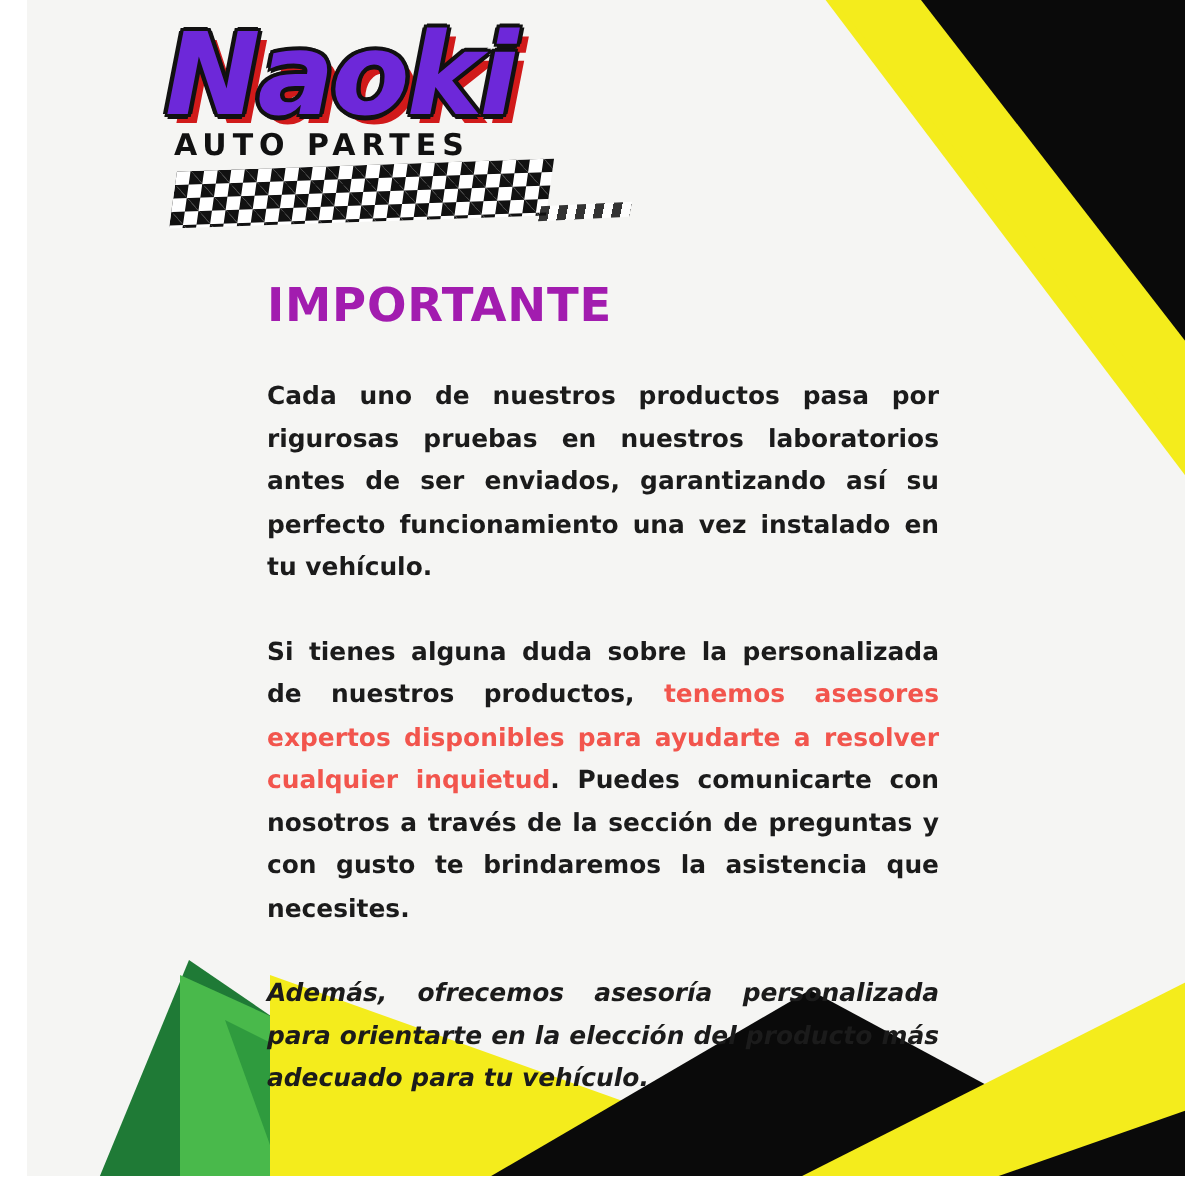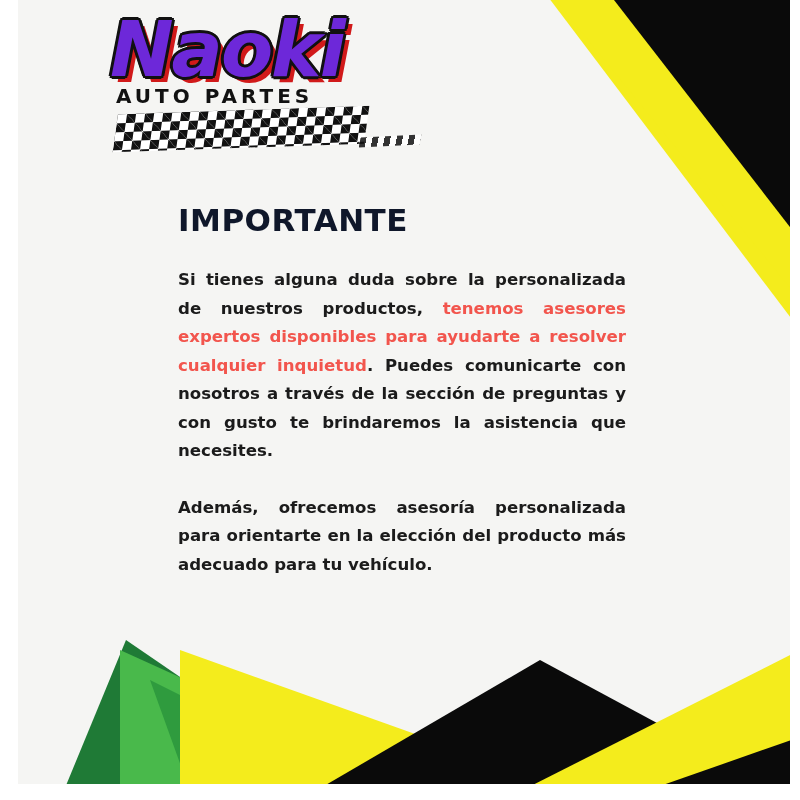--- a/index.html
+++ b/index.html
@@ -209,35 +209,35 @@
     position: absolute;
     top: 186px;
     left: 178px;
     width: 448px;
   }
 
   .title {
     font-family: "DejaVu Sans", sans-serif;
     font-weight: bold;
     font-size: 31px;
-    color: #0f172a;
+    color: #a21caf;
     letter-spacing: .5px;
-    margin: 16px 0 28px 0;
+    margin: 0 0 28px 0;
   }
 
   .para {
     font-family: "DejaVu Sans", sans-serif;
     font-weight: bold;
     font-size: 16.6px;
     line-height: 28.5px;
     color: #1b1b1b;
     text-align: justify;
     margin: 0 0 28px 0;
   }
-  .para:last-child { margin-bottom: 0; }
+  .para:last-child { margin-bottom: 0; font-style: italic; }
 
   .hl {
     color: #f2554d;
   }
 </style>
 </head>
 <body>
 
 <div id="page">
 
@@ -259,19 +259,20 @@
   <div class="header">
     <div class="logo-word">Naoki</div>
     <div class="logo-sub">AUTO PARTES</div>
     <div class="checker"></div>
     <div class="checker-tail"></div>
   </div>
 
   <div class="content">
     <div class="title">IMPORTANTE</div>
 
+    <p class="para">Cada uno de nuestros productos pasa por rigurosas pruebas en nuestros laboratorios antes de ser enviados, garantizando así su perfecto funcionamiento una vez instalado en tu vehículo.</p>
 
     <p class="para"><span>Si tienes alguna duda sobre la personalizada de nuestros productos, </span><span class="hl">tenemos asesores expertos disponibles para ayudarte a resolver cualquier inquietud</span><span>. Puedes comunicarte con nosotros a través de la sección de preguntas y con gusto te brindaremos la asistencia que necesites.</span></p>
 
     <p class="para">Además, ofrecemos asesoría personalizada para orientarte en la elección del producto más adecuado para tu vehículo.</p>
   </div>
 
 </div>
 
 </body></html>

